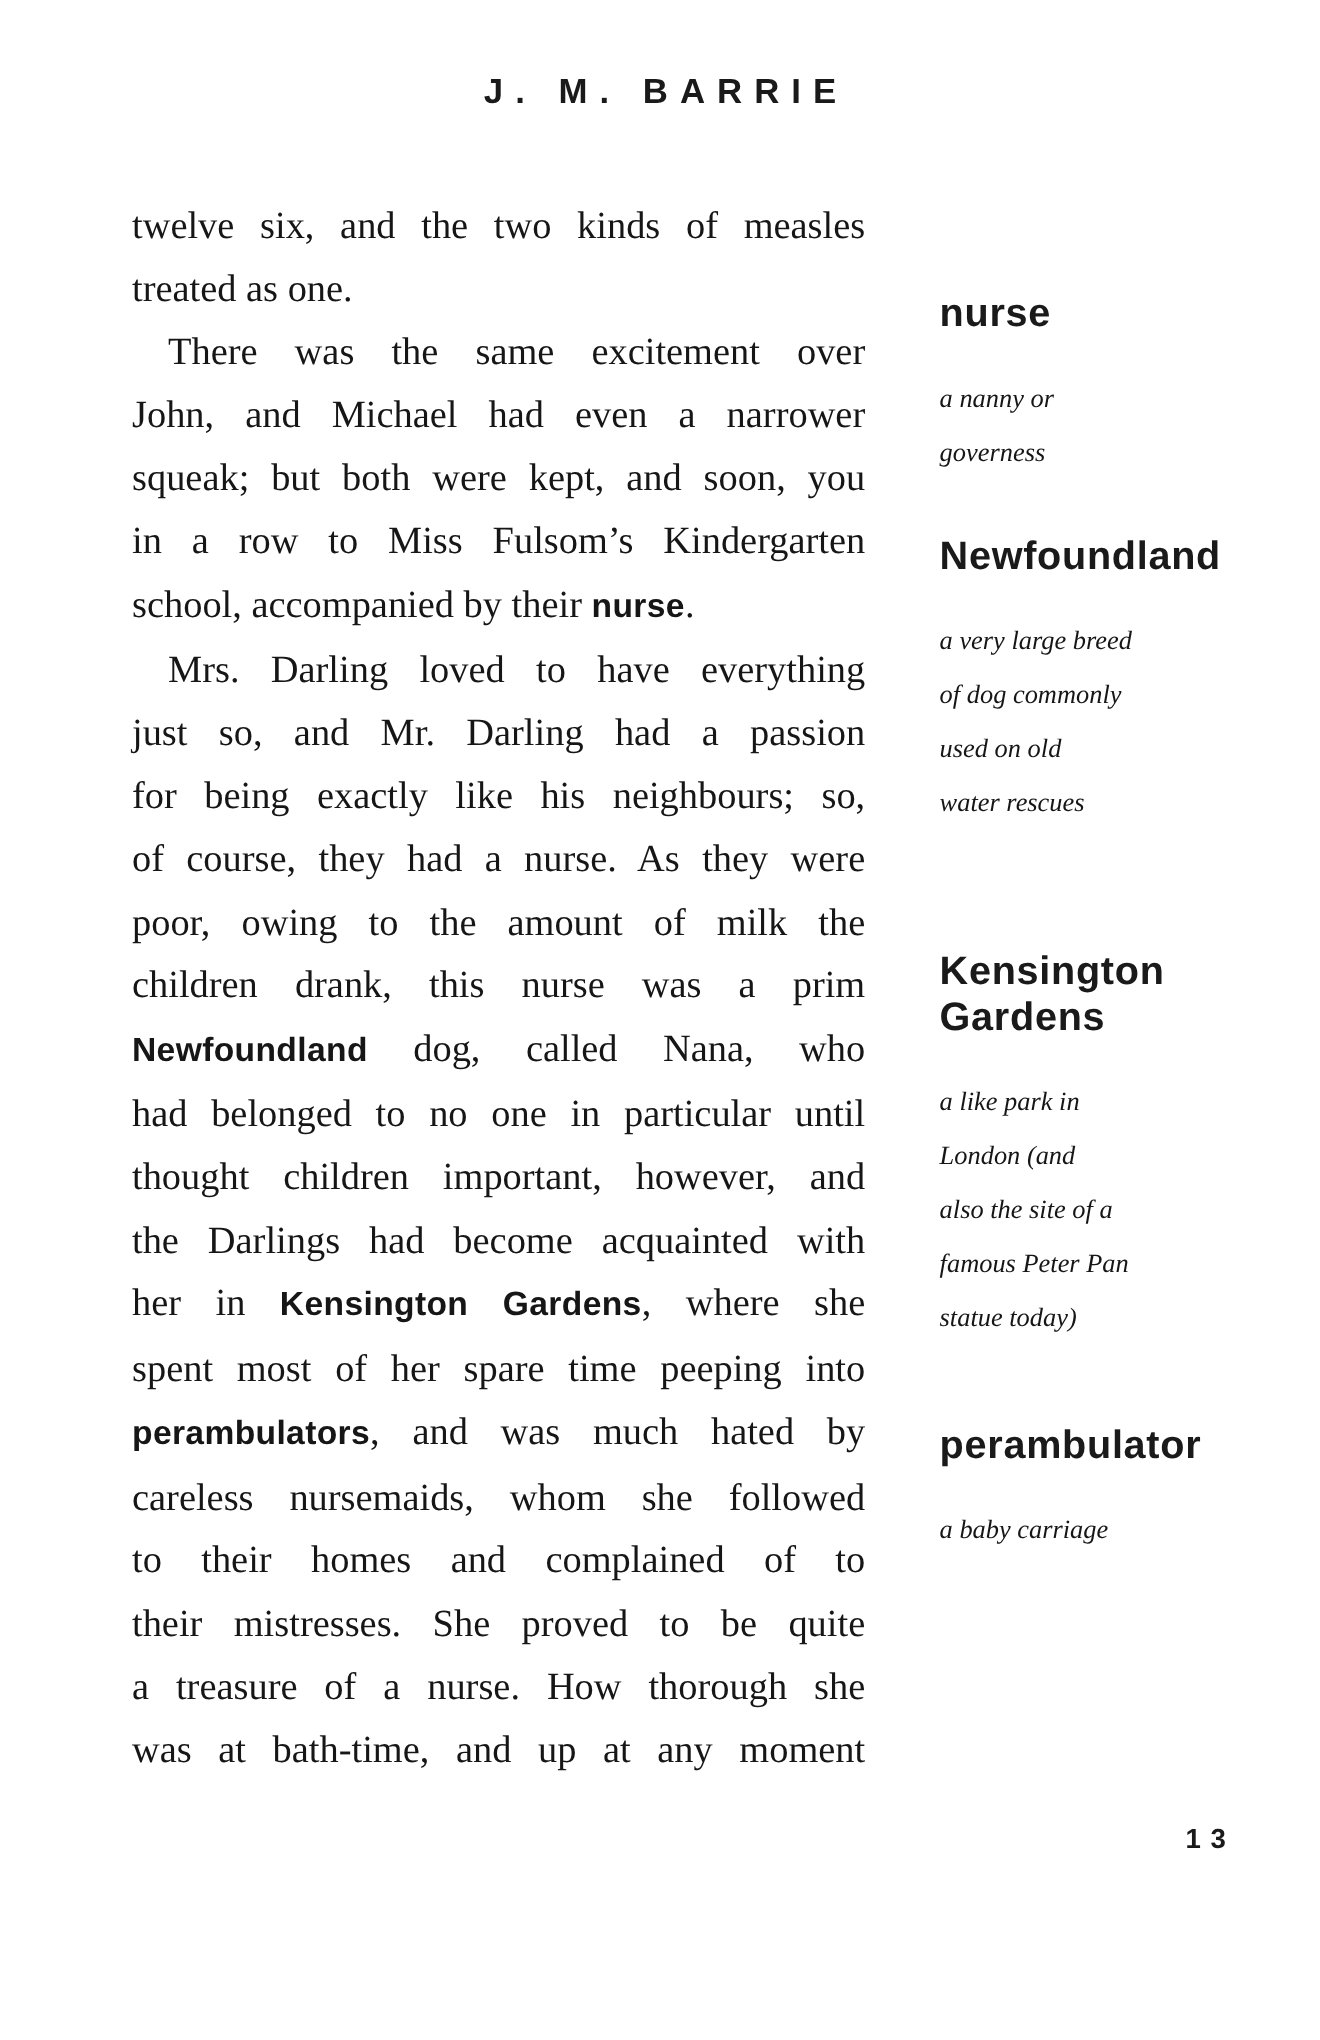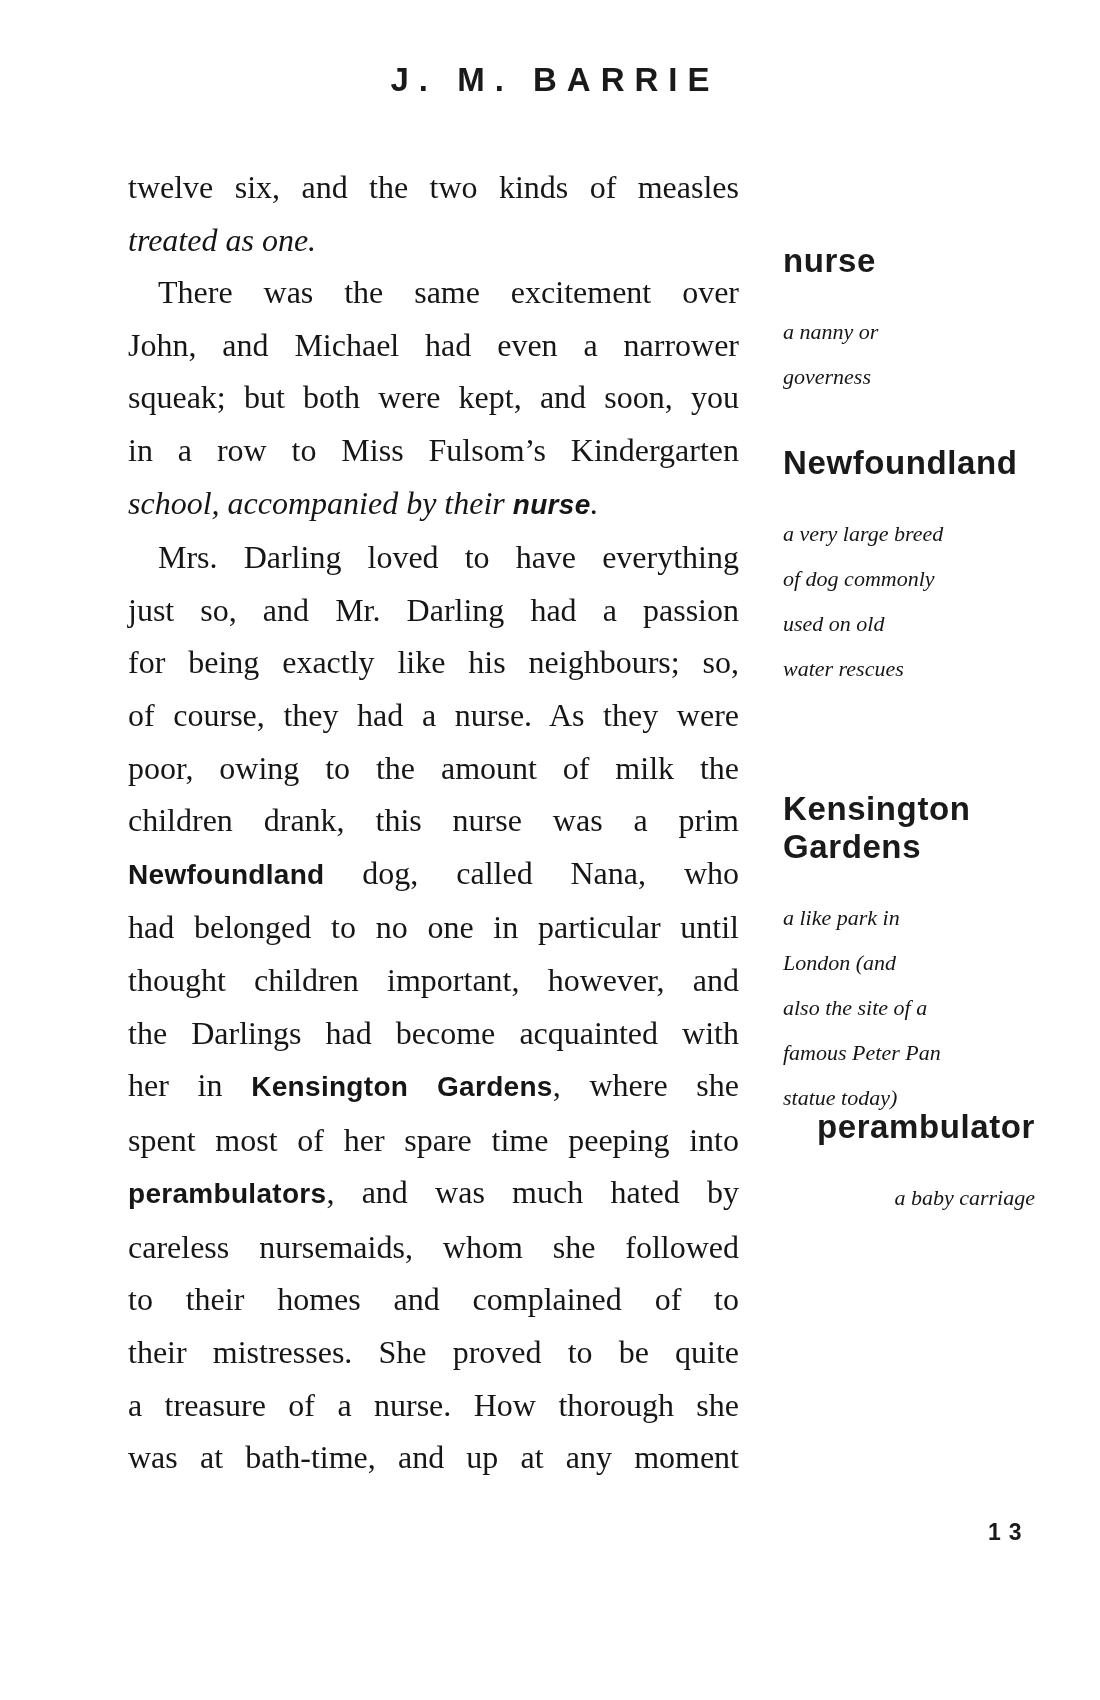--- a/index.html
+++ b/index.html
@@ -17,45 +17,43 @@
     overflow: hidden;
   }
   .running-header {
     position: absolute;
     top: 61px;
     left: 0;
     width: 1100px;
     text-align: center;
     font-family: "Liberation Sans", sans-serif;
     font-weight: 700;
-    font-size: 33px;
+    font-size: 29px;
     letter-spacing: 10px;
     padding-left: 10px; 
     box-sizing: border-box;
     color: #1a1a1a;
   }
   .main-col {
     position: absolute;
     left: 110px;
     top: 161px;
     width: 611px;
     font-size: 32px;
     line-height: 52.6px;
     text-rendering: optimizeLegibility;
-    margin-left: 18px;
   }
   .line {
     text-align: justify;
     text-align-last: justify;
     text-justify: inter-word;
     white-space: normal;
   }
   .line.no-just {
     text-align-last: left;
-    font-style: italic;
   }
   .line.indent {
     text-indent: 30px;
   }
   .inline-term {
     font-family: "Liberation Sans", sans-serif;
     font-weight: 700;
     font-size: 28px;
     letter-spacing: 0.3px;
   }
@@ -67,21 +65,21 @@
     height: 1700px;
   }
   .glossary-entry {
     position: absolute;
     left: 0;
     width: 252px;
   }
   .glossary-entry.entry-0 { top: 242px; }
   .glossary-entry.entry-1 { top: 444px; }
   .glossary-entry.entry-2 { top: 790px; }
-  .glossary-entry.entry-3 { top: 1108px; text-align: right; }
+  .glossary-entry.entry-3 { top: 1185px; }
   .glossary-term {
     font-family: "Liberation Sans", sans-serif;
     font-weight: 700;
     font-size: 33px;
     line-height: 38px;
     letter-spacing: 0.6px;
     color: #1a1a1a;
   }
   .glossary-definition {
     margin-top: 29px;

